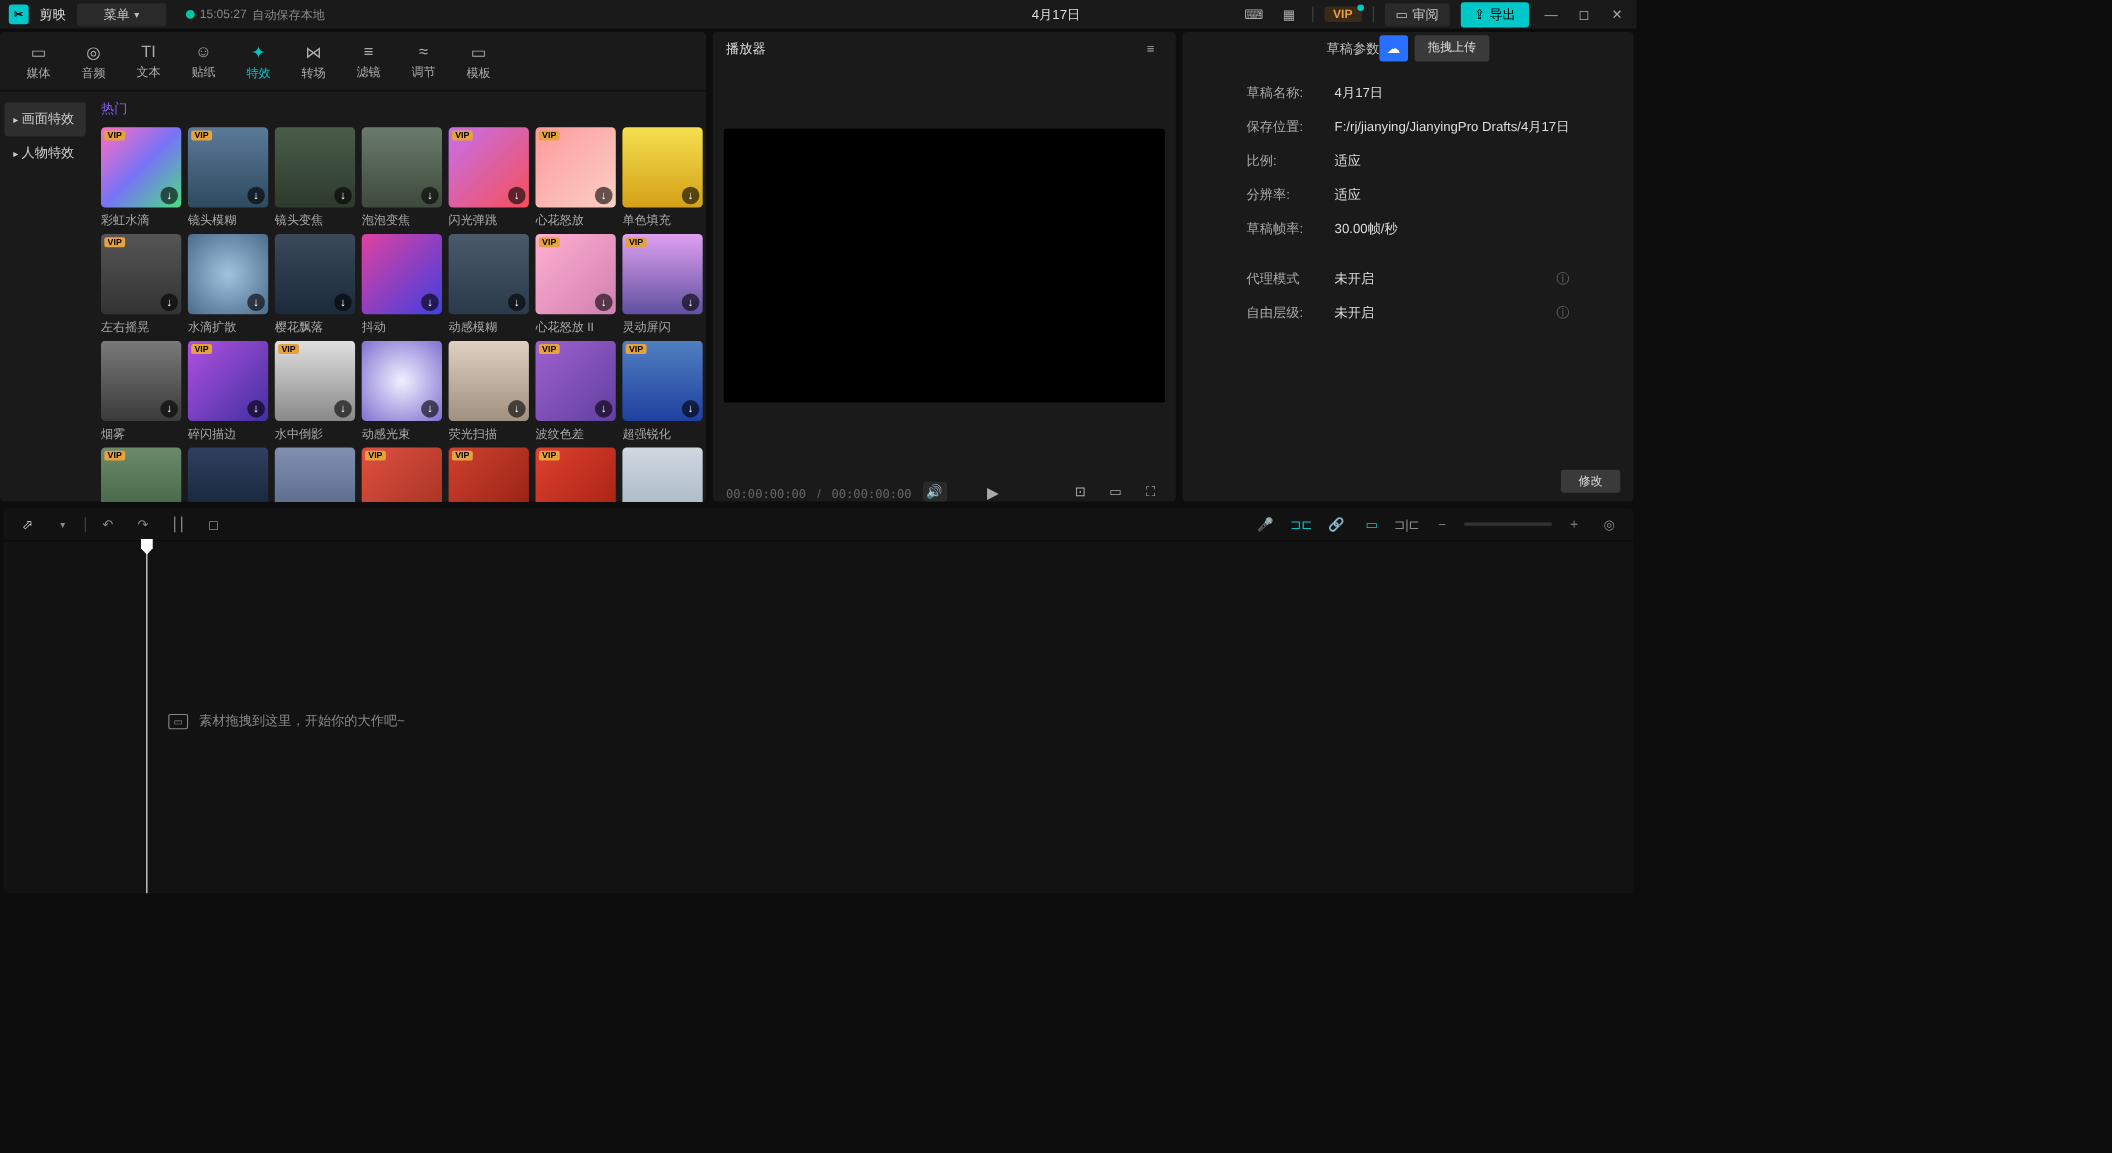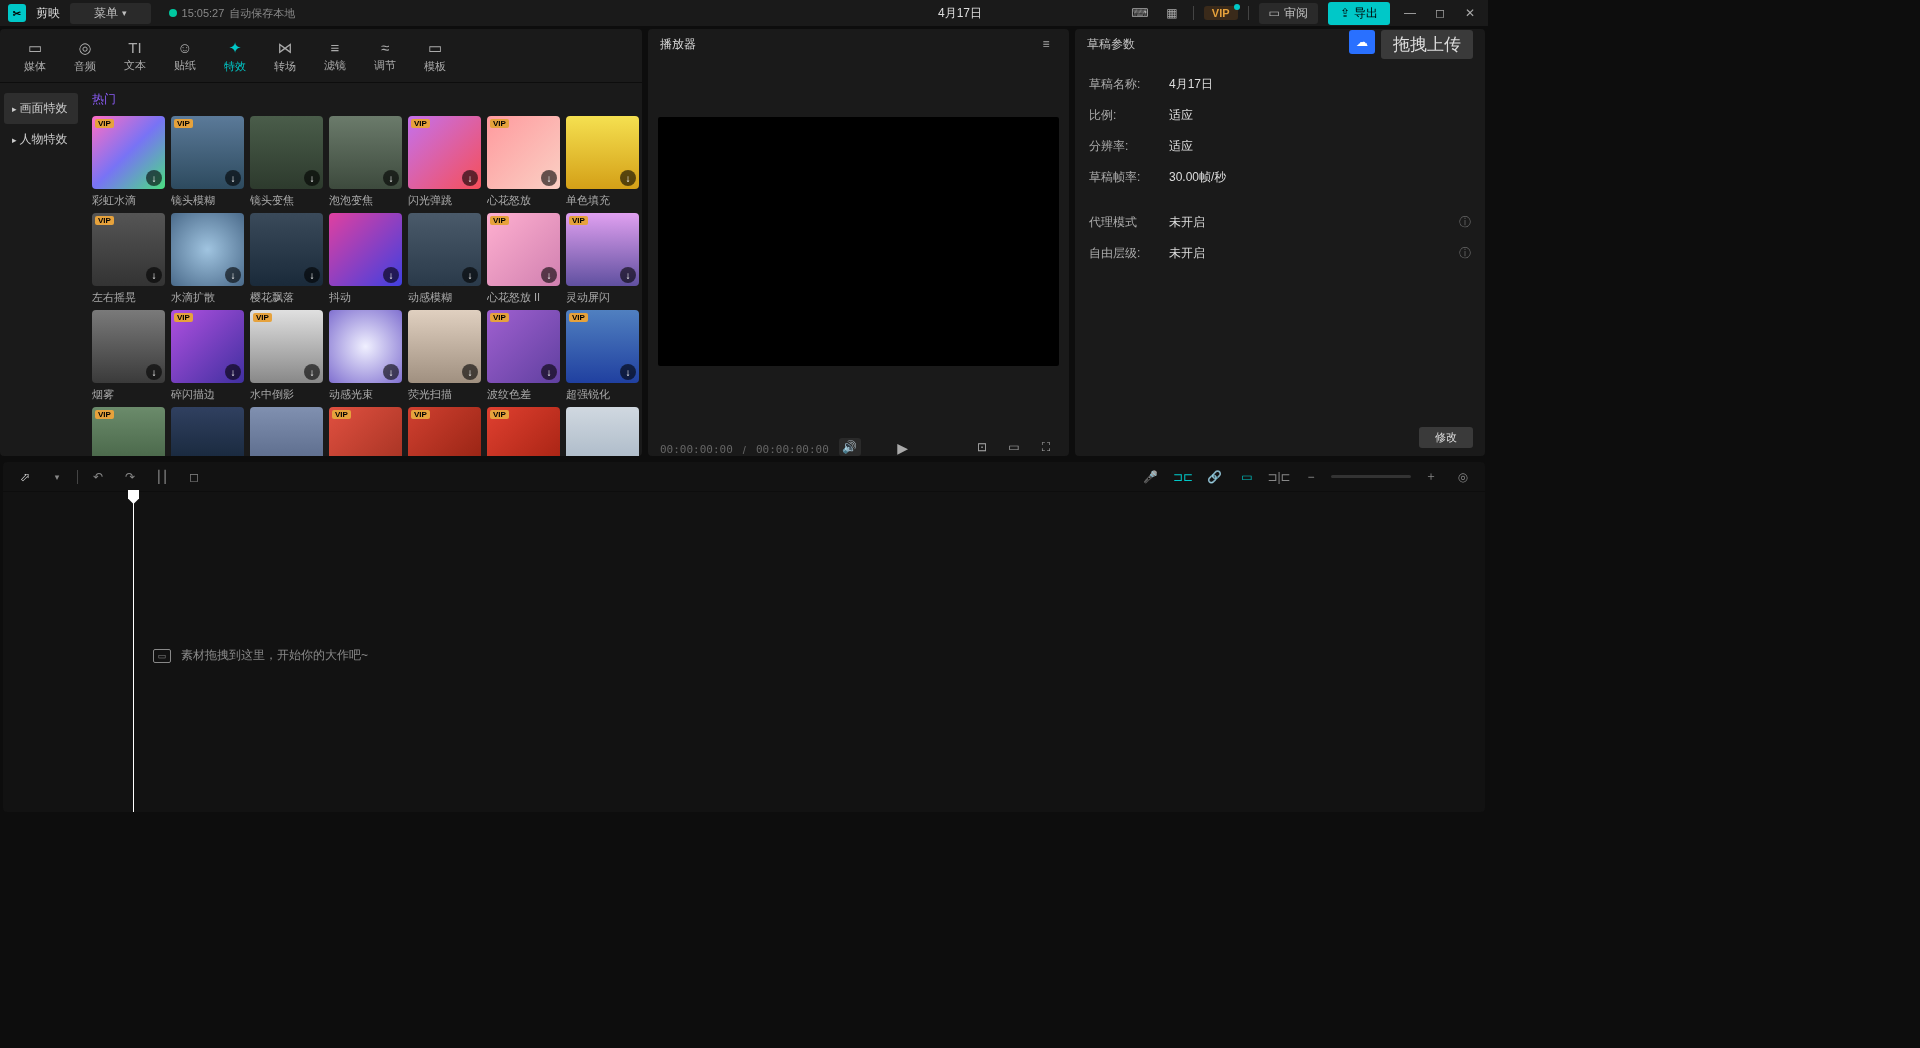--- a/index.html
+++ b/index.html
@@ -40,25 +40,25 @@
 .card-label { color: #aaa; font-size: 11px; margin-top: 4px; white-space: nowrap; overflow: hidden; }
 
 .mid-panel { flex: 1; background: #1a1a1a; display: flex; flex-direction: column; border-radius: 4px; gap: 48px; }
 .panel-header { height: 30px; display: flex; align-items: center; padding: 0 12px; color: #ddd; font-size: 12px; justify-content: space-between; }
 .player-canvas { flex: 1; margin: 10px; background: #000; border-radius: 2px; }
 .player-ctrl { height: 32px; display: flex; align-items: flex-end; padding: 0 12px; gap: 10px; color: #666; font-size: 11px; }
 .timecode { font-family: monospace; }
 .play-btn { margin: 0 auto; cursor: pointer; color: #aaa; font-size: 14px; }
 .player-right-icons { display: flex; gap: 10px; margin-left: auto; }
 
-.right-panel { width: 410px; background: #1a1a1a; border-radius: 4px; display: flex; flex-direction: column; }
+.right-panel { width: 410px; background: #1a1a1a; border-radius: 4px; display: flex; flex-direction: column; align-items: center; }
 .right-header { height: 30px; display: flex; align-items: center; justify-content: space-between; padding: 0 12px; }
 .upload-btns { display: flex; gap: 6px; }
 .cloud-btn { width: 26px; height: 24px; background: #2970ff; border-radius: 3px; display: flex; align-items: center; justify-content: center; color: #fff; font-size: 12px; cursor: pointer; }
-.drag-upload { background: #3a3a3a; color: #ddd; padding: 3px 12px; border-radius: 3px; cursor: pointer; font-size: 17px; }
+.drag-upload { background: #3a3a3a; color: #ddd; padding: 3px 12px; border-radius: 3px; cursor: pointer; font-size: 11px; }
 .props { padding: 10px 14px; flex: 1; }
 .prop-row { display: flex; padding: 7px 0; font-size: 12px; }
 .prop-label { width: 80px; color: #aaa; }
 .prop-value { color: #ddd; flex: 1; }
 .prop-icon-right { color: #666; cursor: pointer; }
 .modify-btn { align-self: flex-end; margin: 8px 12px; background: #3a3a3a; padding: 3px 16px; border-radius: 3px; cursor: pointer; font-size: 11px; color:#ddd; }
 
 .timeline-area { height: 350px; background: #121212; margin: 6px 3px 3px; border-radius: 4px; display: flex; flex-direction: column; }
 .tl-toolbar { height: 30px; display: flex; align-items: center; padding: 0 10px; gap: 8px; border-bottom: 1px solid #0d0d0d; }
 .tl-tool { width: 24px; height: 22px; display: flex; align-items: center; justify-content: center; cursor: pointer; color: #888; border-radius: 3px; }
@@ -365,20 +365,24 @@
       <span>草稿参数</span>
       <div class="upload-btns">
         <div class="cloud-btn">☁</div>
         <div class="drag-upload">拖拽上传</div>
       </div>
     </div>
     <div class="props" id="props-list">
         <div class="prop-row">
           <span class="prop-label">草稿名称:</span>
           <span class="prop-value">4月17日</span>
+        </div>
+        <div class="prop-row">
+          <span class="prop-label">保存位置:</span>
+          <span class="prop-value">F:/rj/jianying/JianyingPro Drafts/4月17日</span>
         </div>
         <div class="prop-row">
           <span class="prop-label">比例:</span>
           <span class="prop-value">适应</span>
         </div>
         <div class="prop-row">
           <span class="prop-label">分辨率:</span>
           <span class="prop-value">适应</span>
         </div>
         <div class="prop-row">

